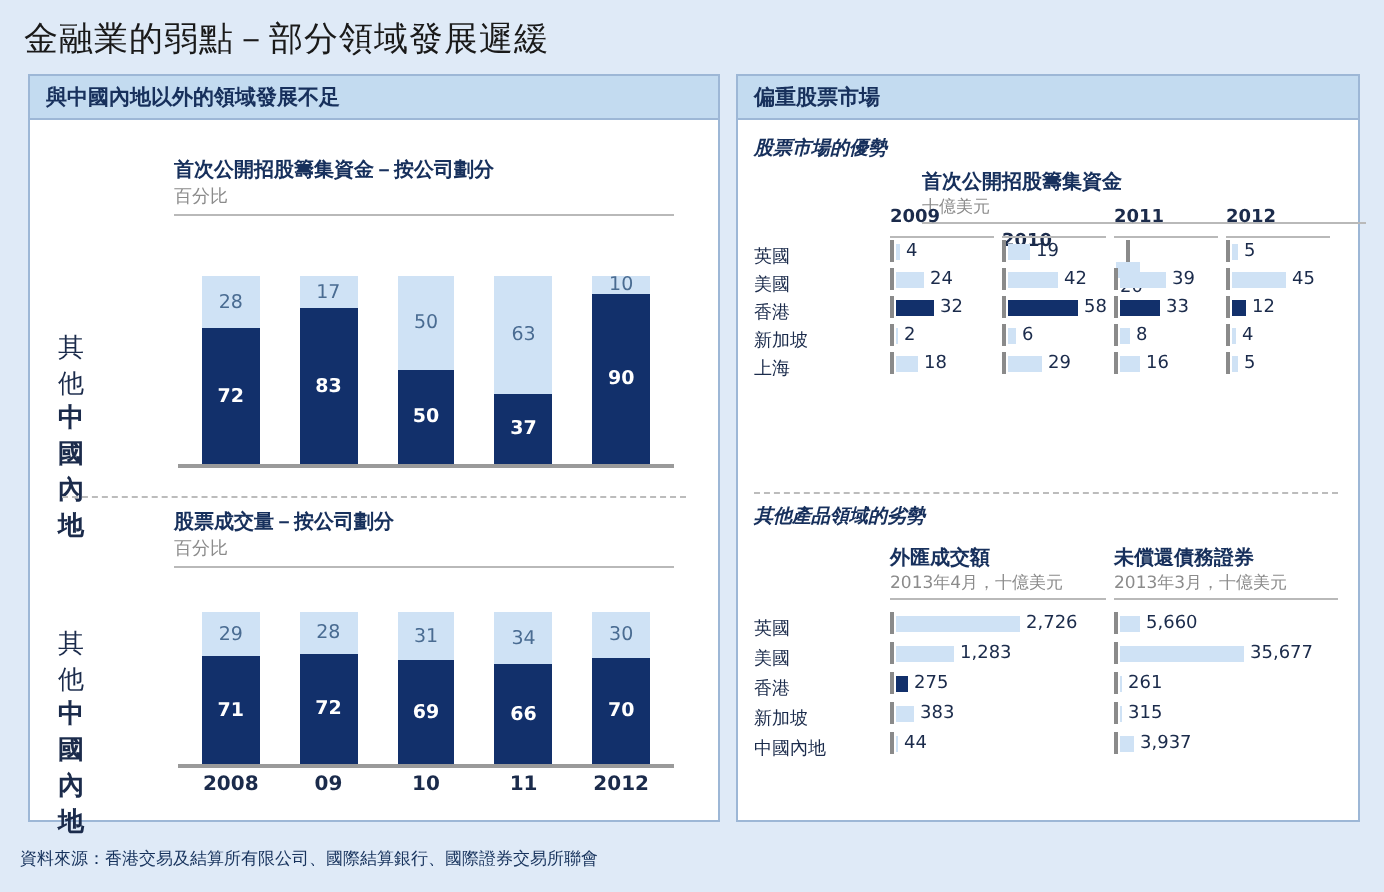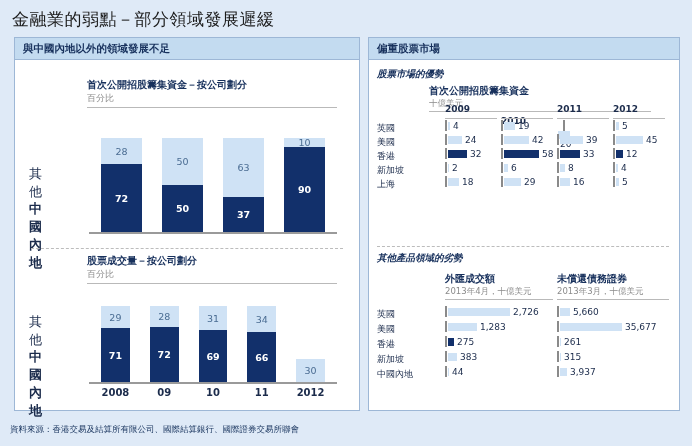--- a/index.html
+++ b/index.html
@@ -80,20 +80,24 @@
     </div>
 
     <div class="sbc" id="chart1">
       <div class="cat-label" id="c1-lab-other" style="left:14px;top:105px;">其他</div>
       <div class="cat-label bold" id="c1-lab-main" style="left:14px;top:140px;">中國內地</div>
       <div class="bars" id="c1-bars" style="left: 76px; top: 78px; width: 244px; height: 94px; gap: 0px;">
           <div class="bar-col" style="flex: 1 1 0%; height: 94px; margin: 0px 10px;">
             <div class="seg top" style="height: 26px;">28</div>
             <div class="seg bot" style="height: 68px;">72</div>
           </div>
+          <div class="bar-col" style="flex: 1 1 0%; height: 94px; margin: 0px 10px;">
+            <div class="seg top" style="height: 16px;">17</div>
+            <div class="seg bot" style="height: 78px;">83</div>
+          </div>
           <div class="bar-col" style="flex: 1 1 0%; height: 104px; margin: 0px 10px;">
             <div class="seg top" style="height: 47px;">50</div>
             <div class="seg bot" style="height: 47px;">50</div>
           </div>
           <div class="bar-col" style="flex: 1 1 0%; height: 94px; margin: 0px 10px;">
             <div class="seg top" style="height: 59px;">63</div>
             <div class="seg bot" style="height: 35px;">37</div>
           </div>
           <div class="bar-col" style="flex: 1 1 0%; height: 94px; margin: 0px 10px;">
             <div class="seg top" style="height: 9px;">10</div>
@@ -125,20 +129,21 @@
           <div class="bar-col" style="flex: 1 1 0%; height: 76px; margin: 0px 10px;">
             <div class="seg top" style="height: 24px;">31</div>
             <div class="seg bot" style="height: 52px;">69</div>
           </div>
           <div class="bar-col" style="flex: 1 1 0%; height: 76px; margin: 0px 10px;">
             <div class="seg top" style="height: 26px;">34</div>
             <div class="seg bot" style="height: 50px;">66</div>
           </div>
           <div class="bar-col" style="flex: 1 1 0%; height: 76px; margin: 0px 10px;">
             <div class="seg top" style="height: 23px;">30</div>
+            <div class="seg bot" style="height: 53px;">70</div>
           </div>
         </div>
       <div class="axis-line" style="left:74px;top:322px;width:248px;"></div>
       <div class="xticks" id="c2-ticks" style="left:76px;top:327px;width:244px;">
           <div class="xtick" style="flex: 1 1 0%;">2008</div>
           <div class="xtick" style="flex: 1 1 0%;">09</div>
           <div class="xtick" style="flex: 1 1 0%;">10</div>
           <div class="xtick" style="flex: 1 1 0%;">11</div>
           <div class="xtick" style="flex: 1 1 0%;">2012</div>
         </div>
@@ -146,21 +151,21 @@
 
   </div>
 </div>
 
 <div class="panel" id="right-panel">
   <div class="panel-head">偏重股票市場</div>
   <div class="panel-body">
 
     <div class="sec-italic" style="position:absolute;left:8px;top:8px;">股票市場的優勢</div>
 
-    <div style="position:absolute;left:60px;top:24px;width:222px;">
+    <div style="position:absolute;left:92px;top:24px;width:222px;">
       <div class="grp-title">首次公開招股籌集資金</div>
       <div class="grp-sub rule" style="padding-bottom:1px;">十億美元</div>
     </div>
 
     <div id="ipo-grid">
         <div class="colhead" style="position: absolute; left: 76px; top: 44px;">2009</div>
         <div class="hline" style="left: 76px; top: 58px; width: 52px;"></div>
         <div class="colhead" style="position: absolute; left: 132px; top: 56px;">2010</div>
         <div class="hline" style="left: 132px; top: 58px; width: 52px;"></div>
         <div class="colhead" style="position: absolute; left: 188px; top: 44px;">2011</div>

